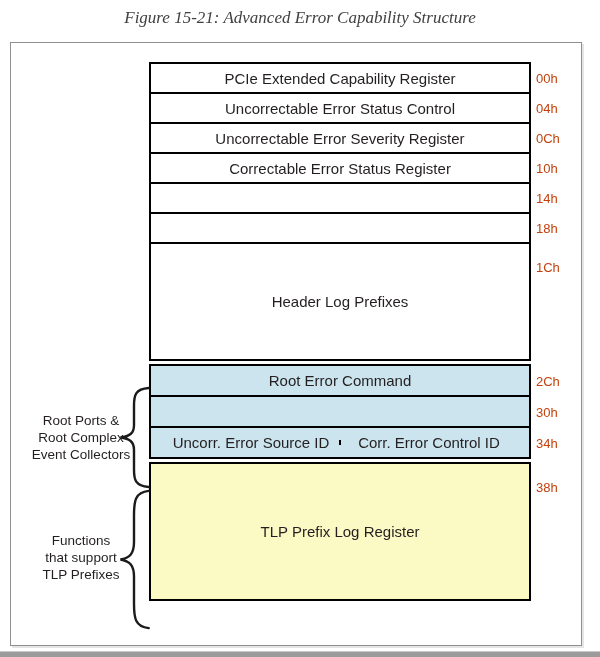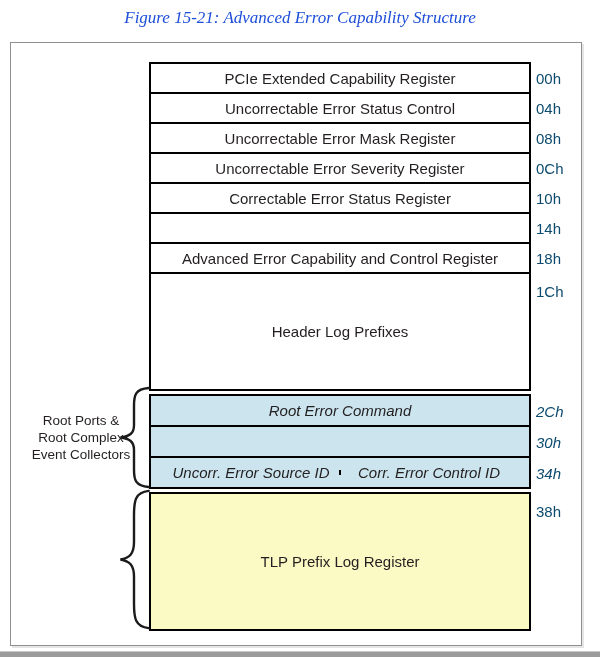--- a/index.html
+++ b/index.html
@@ -9,21 +9,21 @@
     background:#ffffff;
     font-family:"Liberation Sans", sans-serif;
     overflow:hidden;
   }
   .fig-title{
     position:absolute;left:0;top:8px;width:100%;
     text-align:center;
     font-family:"Liberation Serif", serif;
     font-style:italic;
     font-size:17px;
-    color:#1d4ed8;
+    color:#404040;
   }
   .frame{
     position:absolute;left:10px;top:42px;
     width:572px;height:604px;
     border:1px solid #8f8f8f;
     background:#ffffff;
     box-shadow:2px 2px 0 rgba(0,0,0,0.10);
     box-sizing:border-box;
   }
   .stack{
@@ -37,34 +37,34 @@
     height:32px;
     margin-top:-2px;
     display:flex;
     align-items:center;
     justify-content:center;
     font-size:15px;
     color:#231f20;
   }
   .row.first{margin-top:0;}
   .row.tall{height:119px;}
-  .row.blue{background:#cbe4ee;height:33px;font-style:italic;}
+  .row.blue{background:#cbe4ee;height:33px;}
   .row.gap{margin-top:3px;}
   .row.yellow{background:#fbf9c4;height:139px;}
   .row .offset{
     position:absolute;
     left:calc(100% + 7px);
     top:50%;
     transform:translateY(-50%);
-    font-size:15px;
-    color:#0c4a6e;
+    font-size:13px;
+    color:#c2410c;
     white-space:nowrap;
   }
   .row.top-offset .offset{
-    top:9px;transform:none;
+    top:16px;transform:none;
   }
   .split{padding:12px;justify-content:stretch;}
   .split .cell{
     flex:1 1 50%;
     display:flex;align-items:center;justify-content:center;
     height:100%;
   }
   .split .divider{
     width:2px;background:#000;height:100%;
   }
@@ -109,41 +109,36 @@
       <div class="row first">
         <span>PCIe Extended Capability Register</span>
         <span class="offset">00h</span>
       </div>
 
       <div class="row">
         <span>Uncorrectable Error Status Control</span>
         <span class="offset">04h</span>
       </div>
 
-      <div class="row">
-        <span>Uncorrectable Error Mask Register</span>
-        <span class="offset">08h</span>
-      </div>
 
       <div class="row">
         <span>Uncorrectable Error Severity Register</span>
         <span class="offset">0Ch</span>
       </div>
 
       <div class="row">
         <span>Correctable Error Status Register</span>
         <span class="offset">10h</span>
       </div>
 
       <div class="row">
         <span class="offset">14h</span>
       </div>
 
       <div class="row">
-        <span>Advanced Error Capability and Control Register</span>
         <span class="offset">18h</span>
       </div>
 
       <div class="row tall top-offset">
         <span>Header Log Prefixes</span>
         <span class="offset">1Ch</span>
       </div>
 
       <div class="row blue gap">
         <span>Root Error Command</span>
@@ -175,18 +170,21 @@
     </div>
     <div class="brace-label" id="label-root">Root Ports &amp;
 Root Complex
 Event Collectors</div>
 
     <div class="brace" id="brace-tlp">
       <svg viewBox="0 0 30 100" preserveAspectRatio="none">
         <path d="M 28 2 C 16 3 15 9 15 19 L 15 38 C 15 46 11 49 3 50 C 11 51 15 54 15 62 L 15 81 C 15 91 16 97 28 98" fill="none" stroke="#1b1b1b" stroke-width="2.4" stroke-linecap="round" vector-effect="non-scaling-stroke"></path>
       </svg>
     </div>
+    <div class="brace-label" id="label-tlp">Functions
+that support
+TLP Prefixes</div>
 
   </div>
 
   <div class="bottom-bar"></div>
 
 </div>
 
 </body></html>

